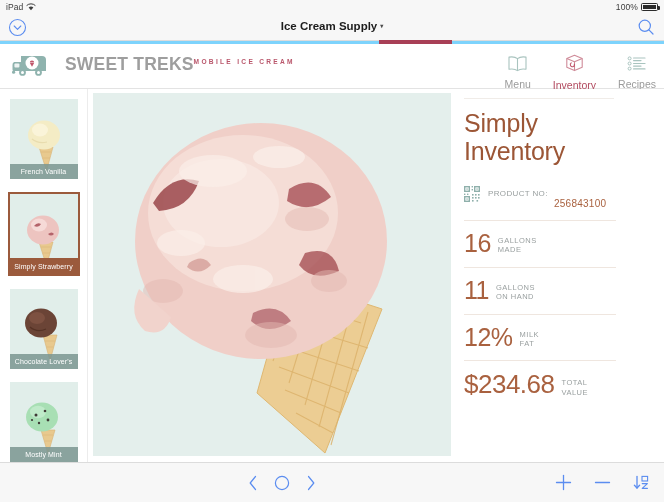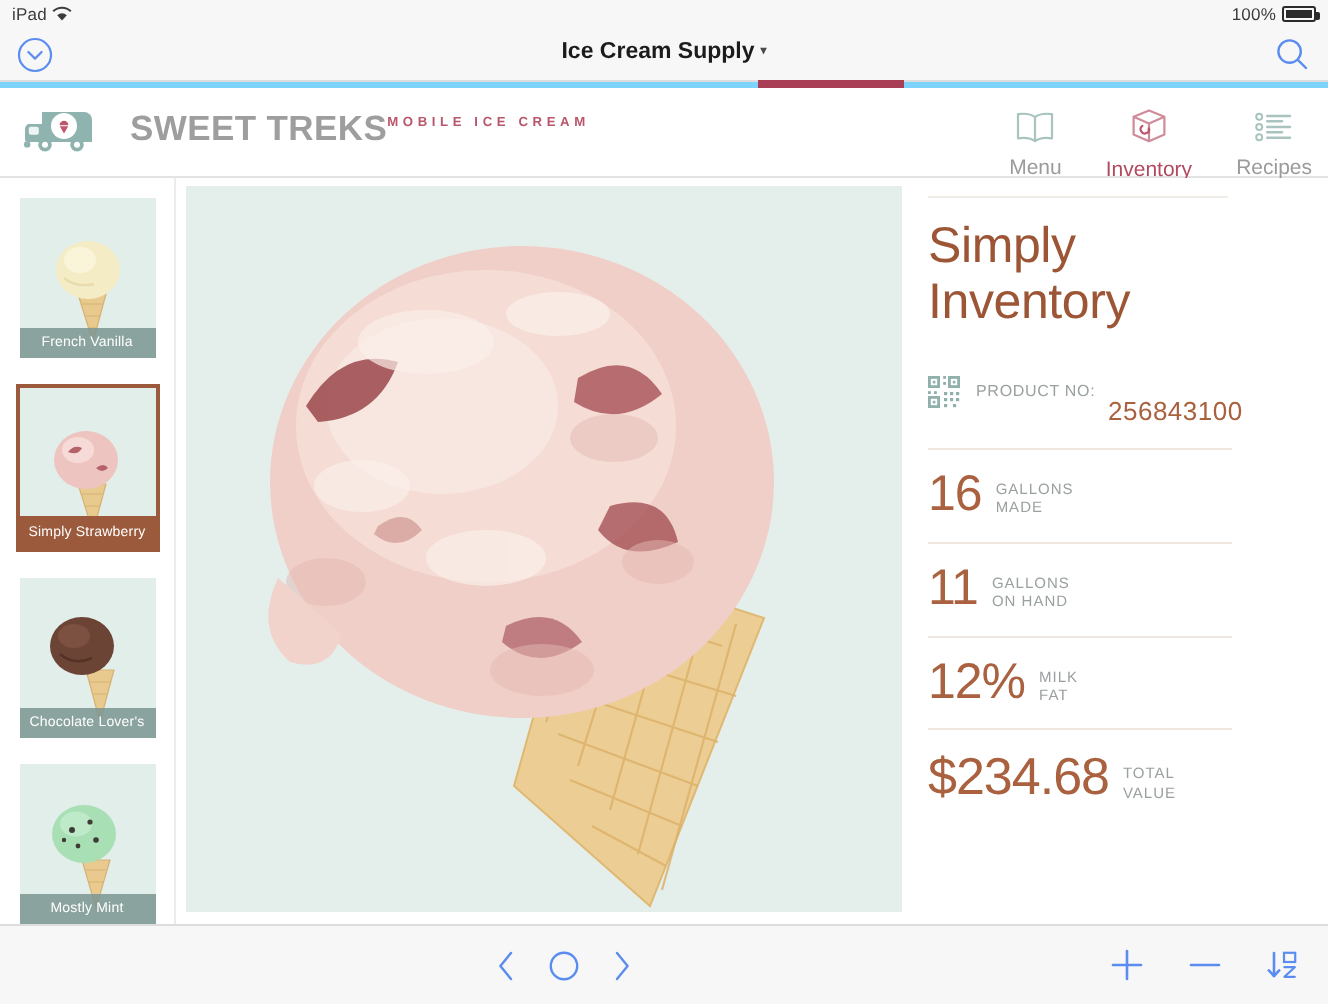--- a/index.html
+++ b/index.html
@@ -111,21 +111,21 @@
     position: absolute; left: 459px; top: 0; width: 205px; height: 373px;
     padding: 4px 10px 0 5px;
   }
   .info-topline { width: 150px; height: 1px; background: #f0ece8; margin: 5px 0 10px 0; }
   .product-title {
     font-size: 25px; color: #9c5636; line-height: 1.12; font-weight: normal; letter-spacing: -.2px;
   }
   .meta-row { display: flex; align-items: center; margin-top: 13px; }
   .meta-icon { width: 16px; height: 16px; flex: 0 0 16px; margin-right: 8px; }
   .meta-label { font-size: 8px; color: #9aa0a0; letter-spacing: .35px; width: 66px; }
-  .meta-value { font-size: 13px; color: #a9613f; letter-spacing: .25px; margin-top: 20px; }
+  .meta-value { font-size: 10px; color: #a9613f; letter-spacing: .25px; margin-top: 20px; }
 
   .stat-div { height: 1px; background: #efe6df; margin: 11px 0 0 0; width: 152px; }
   .stat { display: flex; align-items: flex-start; margin-top: 11px; }
   .stat-num { font-size: 25px; color: #a9613f; line-height: .95; font-weight: normal; letter-spacing: -.5px; }
   .stat-lbl {
     font-size: 7.5px; color: #9aa0a0; letter-spacing: .5px; line-height: 1.25;
     margin-left: 7px; margin-top: 4px; text-transform: uppercase;
   }
   .stat.total .stat-num { font-size: 26px; }
   .stat.total .stat-lbl { margin-top: 6px; }

